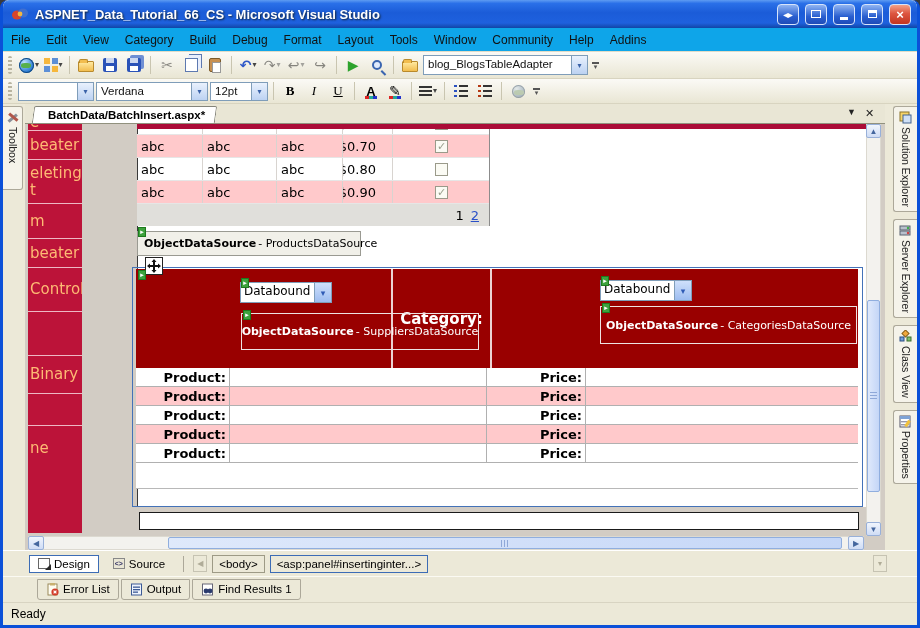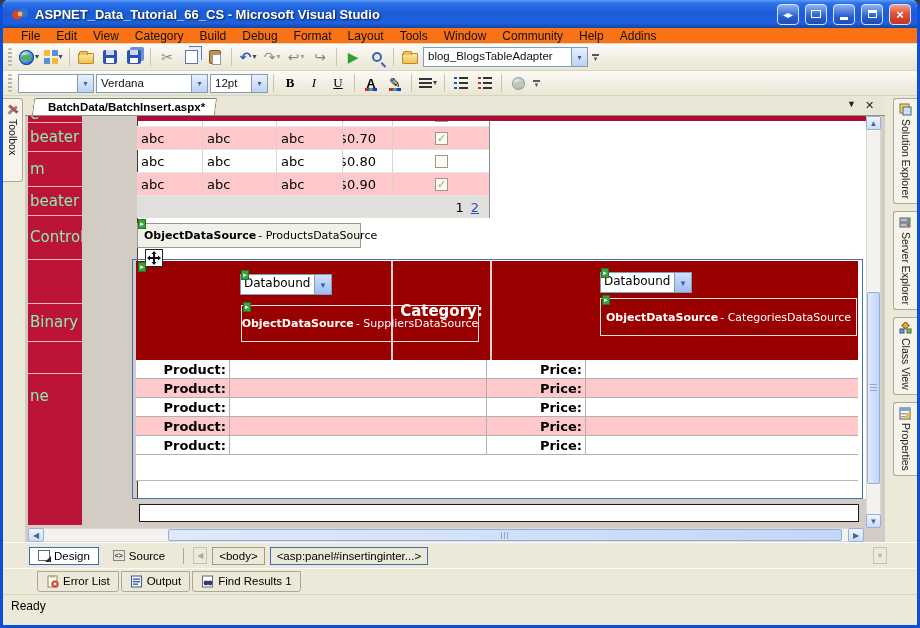--- a/index.html
+++ b/index.html
@@ -8,21 +8,21 @@
   
   .titlebar{height:28px;display:flex;align-items:center;padding:0 6px 0 8px;gap:6px;border-radius:6px 6px 0 0;
     background:linear-gradient(180deg,#5e9cf2 0%,#2a70e8 12%,#1b5cd8 45%,#1e61de 82%,#1145a6 100%);}
   .titlebar .ttl{flex:1;color:#fff;font-weight:bold;font-size:13px;text-shadow:1px 1px 2px #123;white-space:nowrap;overflow:hidden}
   .winbtn{width:22px;height:21px;border:1px solid #d6e4fb;border-radius:4px;display:flex;align-items:center;justify-content:center;
     background:linear-gradient(180deg,#8fb4f2,#2a5fd0 60%,#1e4cb8);color:#fff;font-size:9px;font-weight:bold}
   .winbtn.close{background:linear-gradient(180deg,#f2a188,#dd5540 45%,#c33520);font-size:13px}
   .winbtn .mini{display:inline-block;width:8px;height:3px;background:#fff;margin-top:8px}
   .winbtn .maxi{display:inline-block;width:9px;height:8px;border:1px solid #fff;border-top:3px solid #fff}
   
-  .menubar{height:16px;display:flex;align-items:center;background:#f97316;padding-left:10px;border-bottom:1px solid #e0dcc8}
+  .menubar{height:24px;display:flex;align-items:center;background:#0ea5e9;padding-left:0;border-bottom:1px solid #e0dcc8}
   .menubar .mi{font-size:12px;padding:3px 8px;color:#111;cursor:default}
   .tb{display:flex;align-items:center;background:linear-gradient(180deg,#fbfaf6,#e9e6d4);border-bottom:1px solid #d8d4c0;gap:2px;padding:0 4px}
   .tb1{height:27px}.tb2{height:25px}
   .grip{width:4px;height:18px;margin:0 4px 0 1px;background:repeating-linear-gradient(180deg,#b8b4a0 0 2px,transparent 2px 4px);border-radius:2px}
   .tbtn{height:22px;min-width:22px;display:flex;align-items:center;justify-content:center;border-radius:2px;gap:1px;padding:0 1px}
   .tbtn .car{font-size:8px;color:#444;line-height:8px}
   .tsep{width:1px;height:18px;background:#c9c5b0;margin:0 3px}
   .dis{opacity:.45;filter:grayscale(60%)}
   .g{font-family:"DejaVu Sans",sans-serif;font-size:14px;line-height:16px}
   .ic{display:inline-block;position:relative}
@@ -66,21 +66,21 @@
   .edge-r .vtab{border-right:none;border-radius:3px 0 0 3px;width:24px;margin-left:8px}
   .vlabel{writing-mode:vertical-rl;white-space:nowrap}
   .docwell{width:860px;display:flex;flex-direction:column}
   .tabstrip{height:20px;background:#e9e6d5;display:flex;align-items:flex-end;padding-left:8px;border-bottom:1px solid #91917e;position:relative}
   .doctab{background:#fff;border:1px solid #84847a;border-bottom:none;border-radius:2px 2px 0 0;font-size:11.5px;font-weight:bold;padding:2px 10px 2px 14px;transform:skewX(-8deg)}
   .doctab span{display:inline-block;transform:skewX(8deg)}
   .tabstrip .tsbtn{position:absolute;top:3px;font-size:9px;color:#222;width:15px;text-align:center}
   
   .surface{position:relative;height:426px;background:#d2ccc4;overflow:hidden;font-family:"DejaVu Sans",sans-serif}
   .abs{position:absolute}
-  .navred{left:3px;top:0;width:54px;height:409px;background:#bc1339;color:#86efac}
+  .navred{left:3px;top:0;width:54px;height:409px;background:#bc1339;color:#fdba74}
   .navitem{border-bottom:1px solid #eeb8c4;display:flex;flex-direction:column;justify-content:center;font-size:15px;line-height:17px;padding-left:2px;overflow:hidden}
   .content-bg{left:112px;top:0;width:729px;height:383px;background:#fff;border-left:1px solid #3a3a3a}
   .crimson{left:112px;top:0;width:729px;height:5px;background:#ab0c38}
   .grid{left:112px;top:5px;width:353px;border-right:1px solid #8c8c8c;font-size:13px;color:#000}
   .grow{display:flex;height:23px;align-items:center;border-bottom:1px solid #e6e6e6}
   .grow.pink{background:#ffc9cb}
   .gc{padding-left:4px;overflow:hidden;white-space:nowrap;border-right:1px solid #d8d4d0;height:100%;display:flex;align-items:center}
   .gc0{width:66px}.gc1{width:74px}.gc2{width:66px}.gc3{width:50px;justify-content:flex-end;padding-right:16px}
   .gc4{width:93px;justify-content:center;border-right:none}
   .cb{width:13px;height:13px;border:1px solid #9a9a8a;background:#fbfbf4;font-size:11px;line-height:11px;text-align:center;color:#9aa08e}
@@ -311,20 +311,24 @@
 
       <div class="surface">
 
         <div class="abs navred">
           <div class="navitem" style="height:7px">
               <span style="margin-top:-9px">e</span>
             </div>
           <div class="navitem" style="height:29px">
               <span>beater</span>
             </div>
+          <div class="navitem" style="height:44px">
+              <span>eleting</span>
+              <span>t</span>
+            </div>
           <div class="navitem" style="height:35px">
               <span>m</span>
             </div>
           <div class="navitem" style="height:29px">
               <span>beater</span>
             </div>
           <div class="navitem" style="height:44px">
               <span>Control</span>
             </div>
           <div class="navitem" style="height:44px"></div>

